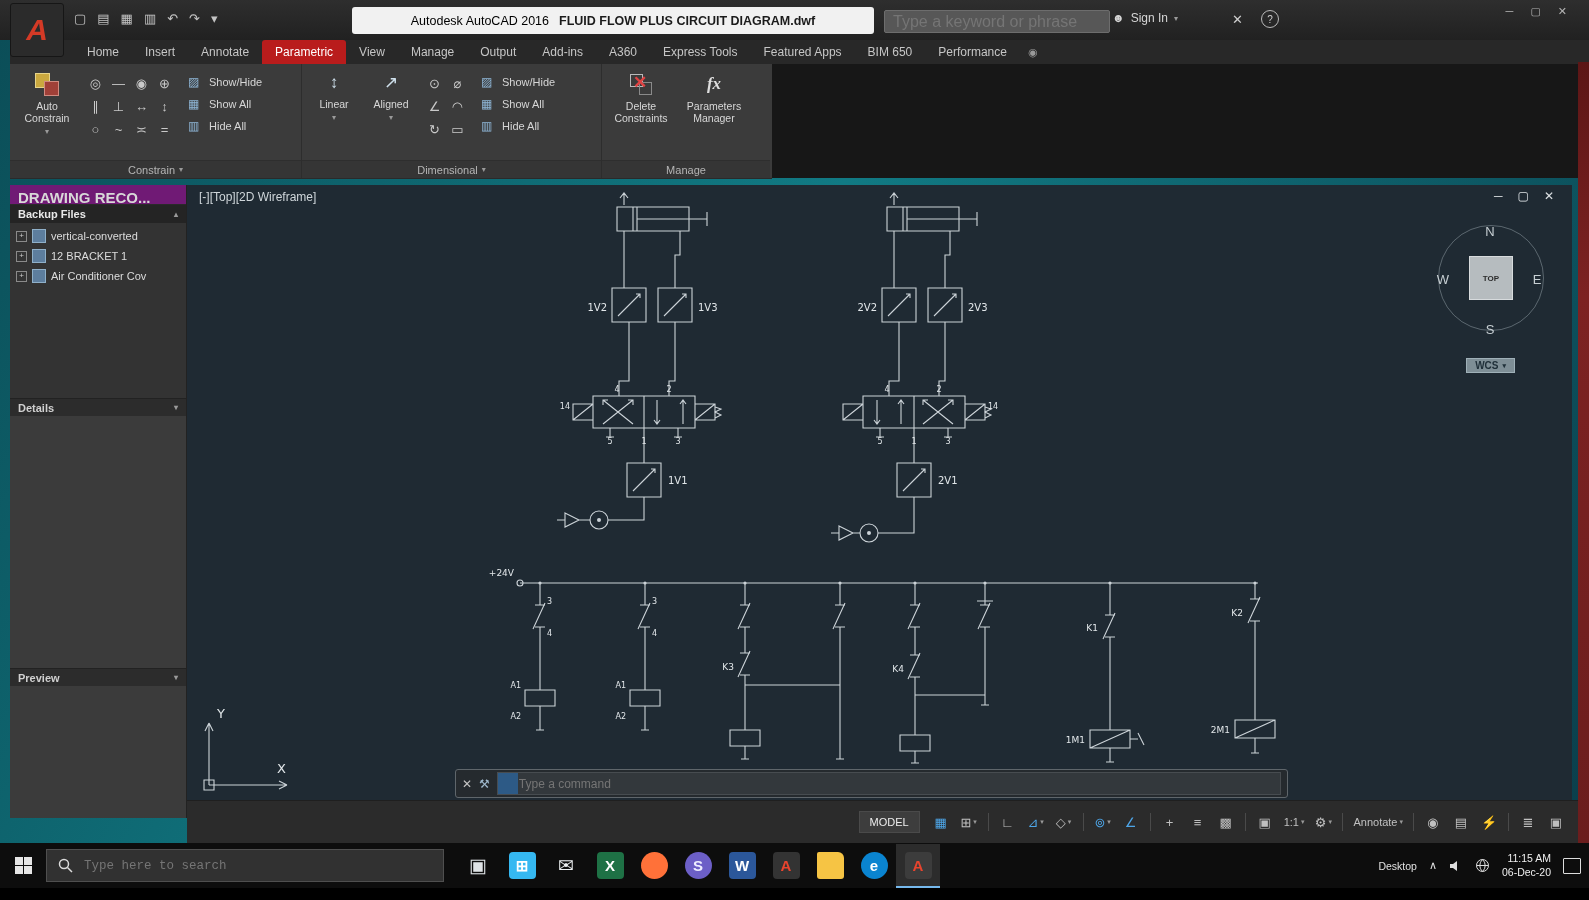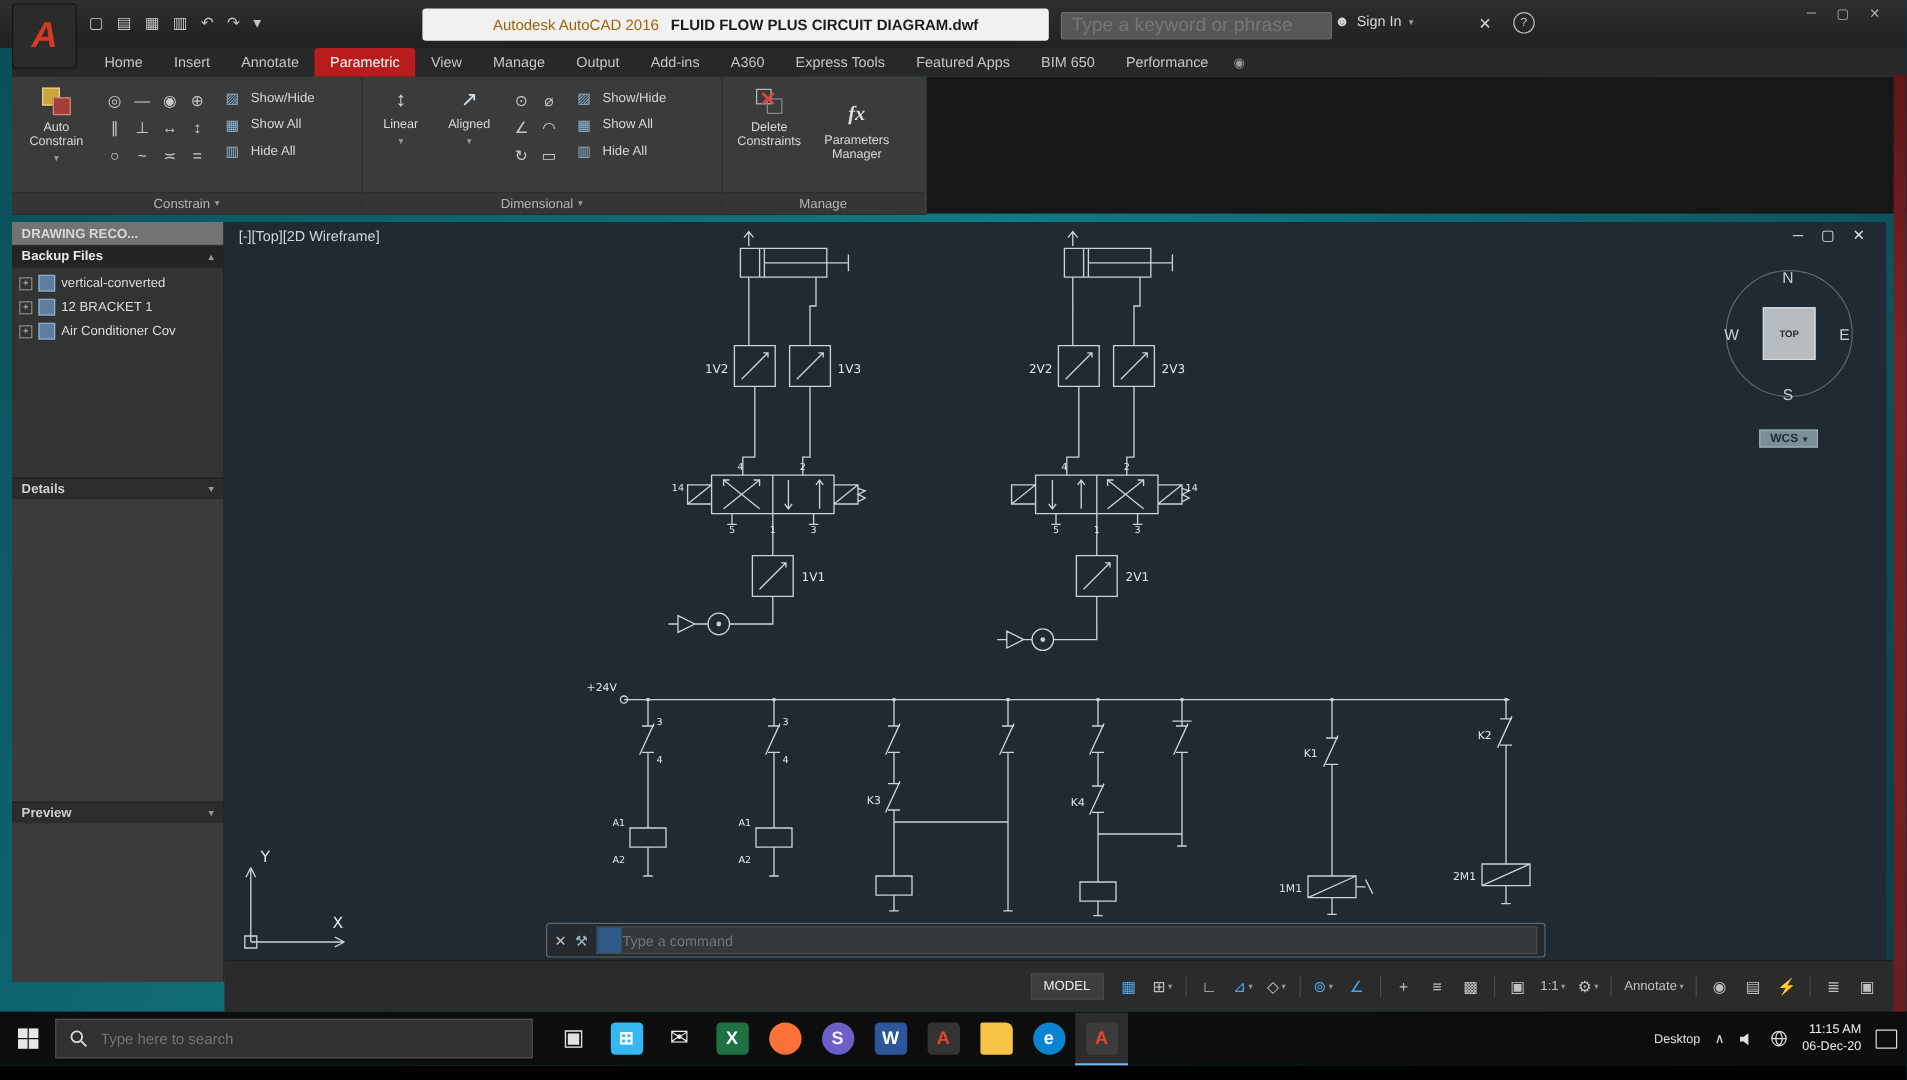--- a/index.html
+++ b/index.html
@@ -8,21 +8,21 @@
     font-family:"Liberation Sans",sans-serif;color:#ddd;-webkit-font-smoothing:antialiased;}
   
   .titlebar{position:absolute;left:0;top:0;width:100%;height:40px;background:linear-gradient(#2e2e2e,#212121);z-index:6;}
   .app-badge{position:absolute;left:10px;top:3px;width:52px;height:52px;background:#2b2b2b;border:1px solid #161616;
     border-radius:3px;display:flex;align-items:center;justify-content:center;z-index:12;}
   .app-badge .a{font-size:30px;font-weight:bold;color:#d43a26;font-style:italic;}
   #qat{position:absolute;left:74px;top:11px;display:flex;gap:11px;z-index:8;}
   .qat-ico{font-size:13px;color:#c4c4c4;}
   .title-plate{position:absolute;left:352px;top:7px;width:522px;height:27px;background:#f1f1f1;border-radius:3px;
     display:flex;align-items:center;justify-content:center;gap:10px;font-size:12.5px;z-index:7;}
-  .title-plate .app{color:#a16207;}
+  .title-plate .app{color:#000000;}
   .title-plate .doc{color:#1b1b1b;font-weight:bold;}
   .tb-search{position:absolute;left:884px;top:10px;width:212px;height:21px;background:#575757;border:1px solid #6d6d6d;
     border-radius:2px;display:flex;align-items:center;padding:0 6px;gap:6px;z-index:7;}
   .tb-search input{flex:1;background:transparent;border:none;outline:none;color:#cfcfcf;font-size:16px;font-family:inherit;}
   .signin{position:absolute;left:1112px;top:11px;display:flex;align-items:center;gap:6px;font-size:12px;color:#d6d6d6;z-index:7;}
   .tbar-icons{position:absolute;left:1232px;top:10px;display:flex;gap:18px;align-items:center;z-index:7;color:#cfcfcf;font-size:13px;}
   .help-circ{width:16px;height:16px;border:1px solid #b9b9b9;border-radius:50%;display:flex;align-items:center;justify-content:center;font-size:10px;}
   .win-btns{position:absolute;right:22px;top:5px;display:flex;gap:17px;color:#b4b4b4;font-size:11px;z-index:7;}
   
   .ribbon-tabs{position:absolute;left:10px;top:40px;right:0;height:24px;background:#282828;display:flex;align-items:flex-end;
@@ -44,35 +44,35 @@
   .big-btn.sm{width:48px;}
   .ac-ico{width:26px;height:26px;position:relative;display:block;}
   .ac-ico .sq1{position:absolute;left:1px;top:2px;width:13px;height:13px;background:#caa83f;border:1px solid #e6d48a;}
   .ac-ico .sq2{position:absolute;right:1px;bottom:1px;width:13px;height:13px;background:#a04038;border:1px solid #d08a80;}
   .dim-ico{width:24px;height:24px;display:flex;align-items:center;justify-content:center;font-size:17px;color:#cfe0ec;}
   .del-ico{position:relative;width:26px;height:26px;}
   .del-ico .bx1{position:absolute;left:2px;top:3px;width:11px;height:11px;border:1px solid #b9b9b9;}
   .del-ico .bx2{position:absolute;right:2px;bottom:2px;width:11px;height:11px;border:1px solid #8a8a8a;}
   .del-ico .x{position:absolute;left:5px;top:2px;font-size:17px;font-weight:bold;color:#e04343;}
   .fx-ico{width:26px;height:26px;display:flex;align-items:center;justify-content:center;
-    font-family:"Liberation Serif",serif;font-style:italic;font-weight:bold;font-size:17px;color:#dedede;margin-top:11px;}
+    font-family:"Liberation Serif",serif;font-style:italic;font-weight:bold;font-size:17px;color:#dedede;}
   .mini-grid{display:grid;grid-template-columns:repeat(4,21px);grid-auto-rows:21px;gap:2px;margin-top:2px;}
   .mini-grid.dim{grid-template-columns:repeat(2,21px);}
   .mini{display:flex;align-items:center;justify-content:center;font-size:13px;color:#c9c9c9;}
   .row-btns{display:flex;flex-direction:column;gap:4px;margin-top:2px;}
   .row-btn{display:flex;align-items:center;gap:6px;font-size:11px;color:#d6d6d6;padding:2px 4px;white-space:nowrap;}
   .row-btn .ri{width:15px;font-size:12px;color:#8fb7d8;}
   .dd-small{font-size:8px;color:#9a9a9a;}
   
   .right-strip{position:absolute;right:0;top:62px;width:11px;height:781px;z-index:9;
     background:linear-gradient(180deg,#5c1616,#7d2222 30%,#6b1d1d);}
   
   .palette{position:absolute;left:10px;top:185px;width:177px;height:633px;background:#333;z-index:5;
     border-right:1px solid #222;display:flex;flex-direction:column;box-sizing:border-box;}
-  .pal-title{height:20px;background:#737373;color:#d8d8d8;font-size:11px;font-weight:bold;padding:4px 8px 0;box-sizing:border-box;
+  .pal-title{height:20px;background:#701a75;color:#d8d8d8;font-size:15px;font-weight:bold;padding:4px 8px 0;box-sizing:border-box;
     border-bottom:1px solid #2a2a2a;}
   .pal-sec{height:18px;background:#242424;color:#e8e8e8;font-size:11px;font-weight:bold;padding:2px 8px;box-sizing:border-box;
     display:flex;justify-content:space-between;align-items:center;}
   .pal-sec .arr{font-size:8px;color:#9a9a9a;}
   #files{padding:5px 2px;display:flex;flex-direction:column;gap:4px;height:70px;box-sizing:border-box;}
   .tree-row{display:flex;align-items:center;gap:5px;font-size:11px;color:#dcdcdc;padding:1px 4px;white-space:nowrap;overflow:hidden;}
   .exp{width:9px;height:9px;border:1px solid #8a8a8a;font-size:8px;line-height:7px;text-align:center;color:#ccc;flex:none;}
   .f-ico{width:12px;height:12px;background:#5d7e9e;border:1px solid #8fb0c9;flex:none;}
   .pal-fill{height:105px;background:#333;}
   .pal-hdr{height:18px;background:#2c2c2c;color:#d0d0d0;font-size:11px;font-weight:bold;padding:2px 8px;box-sizing:border-box;
@@ -115,21 +115,21 @@
   .sbi.active{color:#4ea6e8;}
   .sbi .dd{font-size:7px;color:#9a9a9a;margin-left:2px;}
   .sb-sep{width:1px;height:18px;background:#4a4a4a;margin:0 3px;}
   
   .taskbar{position:absolute;left:0;top:843px;width:100%;height:45px;background:#0d0d0d;display:flex;align-items:center;z-index:20;}
   .start{width:46px;height:100%;display:flex;align-items:center;justify-content:center;}
   .winlogo{display:grid;grid-template-columns:8px 8px;grid-template-rows:8px 8px;gap:1px;transform:skewY(0deg);}
   .winlogo i{background:#e6e6e6;}
   .search-bar{width:398px;height:33px;background:#313131;border:1px solid #4f4f4f;display:flex;align-items:center;gap:9px;
     padding:0 11px;box-sizing:border-box;}
-  .search-bar input{flex:1;background:transparent;border:none;outline:none;color:#c9c9c9;font-size:12.5px;font-family:Liberation Sans, sans-serif;}
+  .search-bar input{flex:1;background:transparent;border:none;outline:none;color:#c9c9c9;font-size:12.5px;font-family:Liberation Mono, monospace;}
   #tb-icons{display:flex;margin-left:12px;}
   .tb-ico{width:44px;height:44px;display:flex;align-items:center;justify-content:center;position:relative;}
   .tb-ico.active{background:rgba(255,255,255,.13);box-shadow:inset 0 -2px 0 #76b9ed;}
   .gb{width:27px;height:27px;display:flex;align-items:center;justify-content:center;}
   .gb.square{border-radius:4px;}
   .gb.circle{border-radius:50%;}
   .gb.folder{border-radius:2px 6px 3px 3px;}
   .gb .gi{font-weight:bold;font-size:15px;line-height:1;}
   .gb.plain .gi{font-size:19px;font-weight:normal;}
   .tray{margin-left:auto;display:flex;align-items:center;gap:12px;padding-right:8px;}

